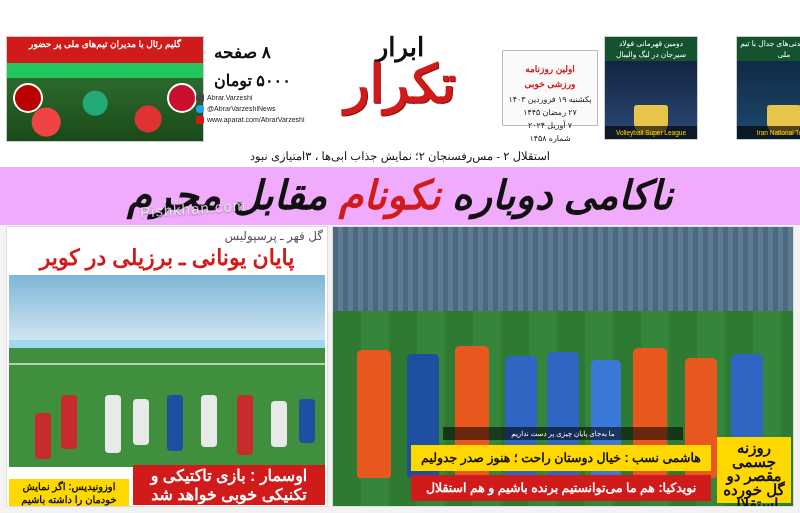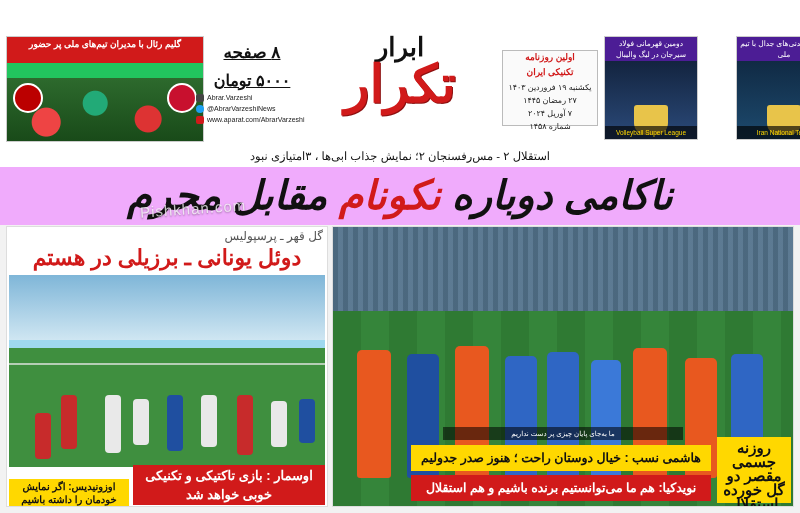--- a/index.html
+++ b/index.html
@@ -48,22 +48,22 @@
     position:absolute;width:26px;height:26px;border-radius:50%;
     background:#b00;border:2px solid #fff;left:6px;top:46px;
   }
   .promo-left .pl-logo2{
     position:absolute;width:26px;height:26px;border-radius:50%;
     background:#c8102e;border:2px solid #fff;left:160px;top:46px;
   }
 
   
   .pricebox{
-    position:absolute;left:206px;top:40px;width:92px;height:56px;
-    text-align:center;color:#111;text-decoration:underline;
+    position:absolute;left:214px;top:40px;width:92px;height:56px;
+    text-align:left;color:#111;
   }
   .pricebox .pages{font-size:17px;font-weight:bold;margin-top:2px;}
   .pricebox .price{font-size:16px;font-weight:bold;margin-top:8px;}
 
   .logoblock{
     position:absolute;left:300px;top:30px;width:200px;height:108px;text-align:center;
   }
   .logoblock .abrar{
     font-size:26px;font-weight:bold;color:#111;letter-spacing:1px;
     margin-top:2px;
@@ -78,34 +78,34 @@
     text-align:right;line-height:11px;
   }
   .socials div{display:flex;align-items:center;gap:3px;justify-content:flex-start;direction:ltr;}
   .sicon{width:8px;height:8px;border-radius:2px;background:#444;display:inline-block;}
   .sicon.tw{background:#1da1f2;border-radius:50%;}
   .sicon.ap{background:#d11a1a;}
 
   .dateblock{
     position:absolute;left:502px;top:50px;width:96px;height:76px;
     border:1px solid #bbb;background:#fafafa;
-    font-size:8px;color:#222;text-align:center;padding-top:0;box-sizing:border-box;
+    font-size:8px;color:#222;text-align:center;padding-top:12px;box-sizing:border-box;
     line-height:13px;
   }
   .dateblock .dl{font-weight:bold;font-size:9px;color:#d11a1a;margin-bottom:2px;}
 
   
   .promo-r1{
     position:absolute;left:604px;top:36px;width:92px;height:102px;background:#0a1d3a;overflow:hidden;border:1px solid #ccc;
   }
   .promo-r2{
     position:absolute;left:736px;top:36px;width:94px;height:102px;background:#0a1d3a;overflow:hidden;border:1px solid #ccc;
   }
   .pr-cap{
-    position:absolute;left:0;top:0;width:100%;height:24px;background:#4c1d95;color:#fff;
+    position:absolute;left:0;top:0;width:100%;height:24px;background:#14532d;color:#fff;
     font-size:7.5px;line-height:11px;text-align:center;padding:1px 2px;box-sizing:border-box;
   }
   .pr-img{position:absolute;left:0;top:24px;width:100%;bottom:0;}
   .pr-img.a{background:linear-gradient(#13243f,#2b4a7a);}
   .pr-img.b{background:linear-gradient(#102a44,#1d4a6e);}
   .pr-foot{
     position:absolute;left:0;bottom:0;width:100%;height:13px;background:rgba(0,0,0,.65);
     color:#ffd800;font-size:6.5px;text-align:center;line-height:13px;
   }
   .trophy{
@@ -164,21 +164,21 @@
     position:absolute;left:2px;top:222px;width:316px;height:14px;
     background:rgba(0,0,0,.6);color:#fff;font-size:7.5px;line-height:14px;text-align:center;
   }
   .lc-yellow{
     position:absolute;left:2px;top:252px;width:120px;height:40px;
     background:#ffd800;color:#111;font-size:10px;font-weight:bold;
     text-align:center;line-height:13px;padding:1px 2px;box-sizing:border-box;
   }
   .lc-red{
     position:absolute;left:126px;top:238px;width:192px;height:40px;
-    background:#d11a1a;color:#fff;font-size:13px;font-weight:bold;
+    background:#d11a1a;color:#fff;font-size:16px;font-weight:bold;
     text-align:center;line-height:19px;padding:1px 3px;box-sizing:border-box;
   }
 
   
   .mainphoto{
     position:absolute;left:332px;top:226px;width:462px;height:281px;
     background:linear-gradient(#6b8fa8 0 30%, #2f7a33 30% 100%);
     border:1px solid #ddd;box-sizing:border-box;overflow:hidden;
   }
   .mp-crowd{
@@ -255,21 +255,21 @@
         <span>@AbrarVarzeshiNews</span>
       </div>
       <div>
         <span class="sicon ap"></span>
         <span>www.aparat.com/AbrarVarzeshi</span>
       </div>
     </div>
 
     <div class="dateblock">
       <div class="dl">اولین روزنامه</div>
-      <div class="dl">تکنیکی ایران</div>
+      <div class="dl">ورزشی خوبی</div>
       <div>یکشنبه ۱۹ فروردین ۱۴۰۳</div>
       <div>۲۷ رمضان ۱۴۴۵</div>
       <div>۷ آوریل ۲۰۲۴</div>
       <div>شماره ۱۴۵۸</div>
     </div>
 
     <div class="promo-r1">
       <div class="pr-cap">دومین قهرمانی فولاد سیرجان در لیگ والیبال</div>
       <div class="pr-img a">
         <div class="trophy"></div>
@@ -291,21 +291,21 @@
   <div class="mainhead">
     <div class="h">
       <span>ناکامی دوباره</span>
       <span class="red">نکونام</span>
       <span>مقابل محرم</span>
     </div>
   </div>
 
   <div class="leftcol">
     <div class="lc-kicker">گل قهر ـ پرسپولیس</div>
-    <div class="lc-title">دوئل یونانی ـ برزیلی در هستم</div>
+    <div class="lc-title">پایان یونانی ـ برزیلی در کویر</div>
     <div class="lc-photo">
       <div class="stand"></div>
       <div class="pitchline"></div>
       <div class="pl red" style="left:26px;"></div>
       <div class="pl red" style="left:52px;bottom:18px;height:54px;"></div>
       <div class="pl wht" style="left:96px;bottom:14px;height:58px;"></div>
       <div class="pl wht" style="left:124px;bottom:22px;"></div>
       <div class="pl blu" style="left:158px;bottom:16px;height:56px;"></div>
       <div class="pl wht" style="left:192px;bottom:20px;height:52px;"></div>
       <div class="pl red" style="left:228px;bottom:12px;height:60px;"></div>

